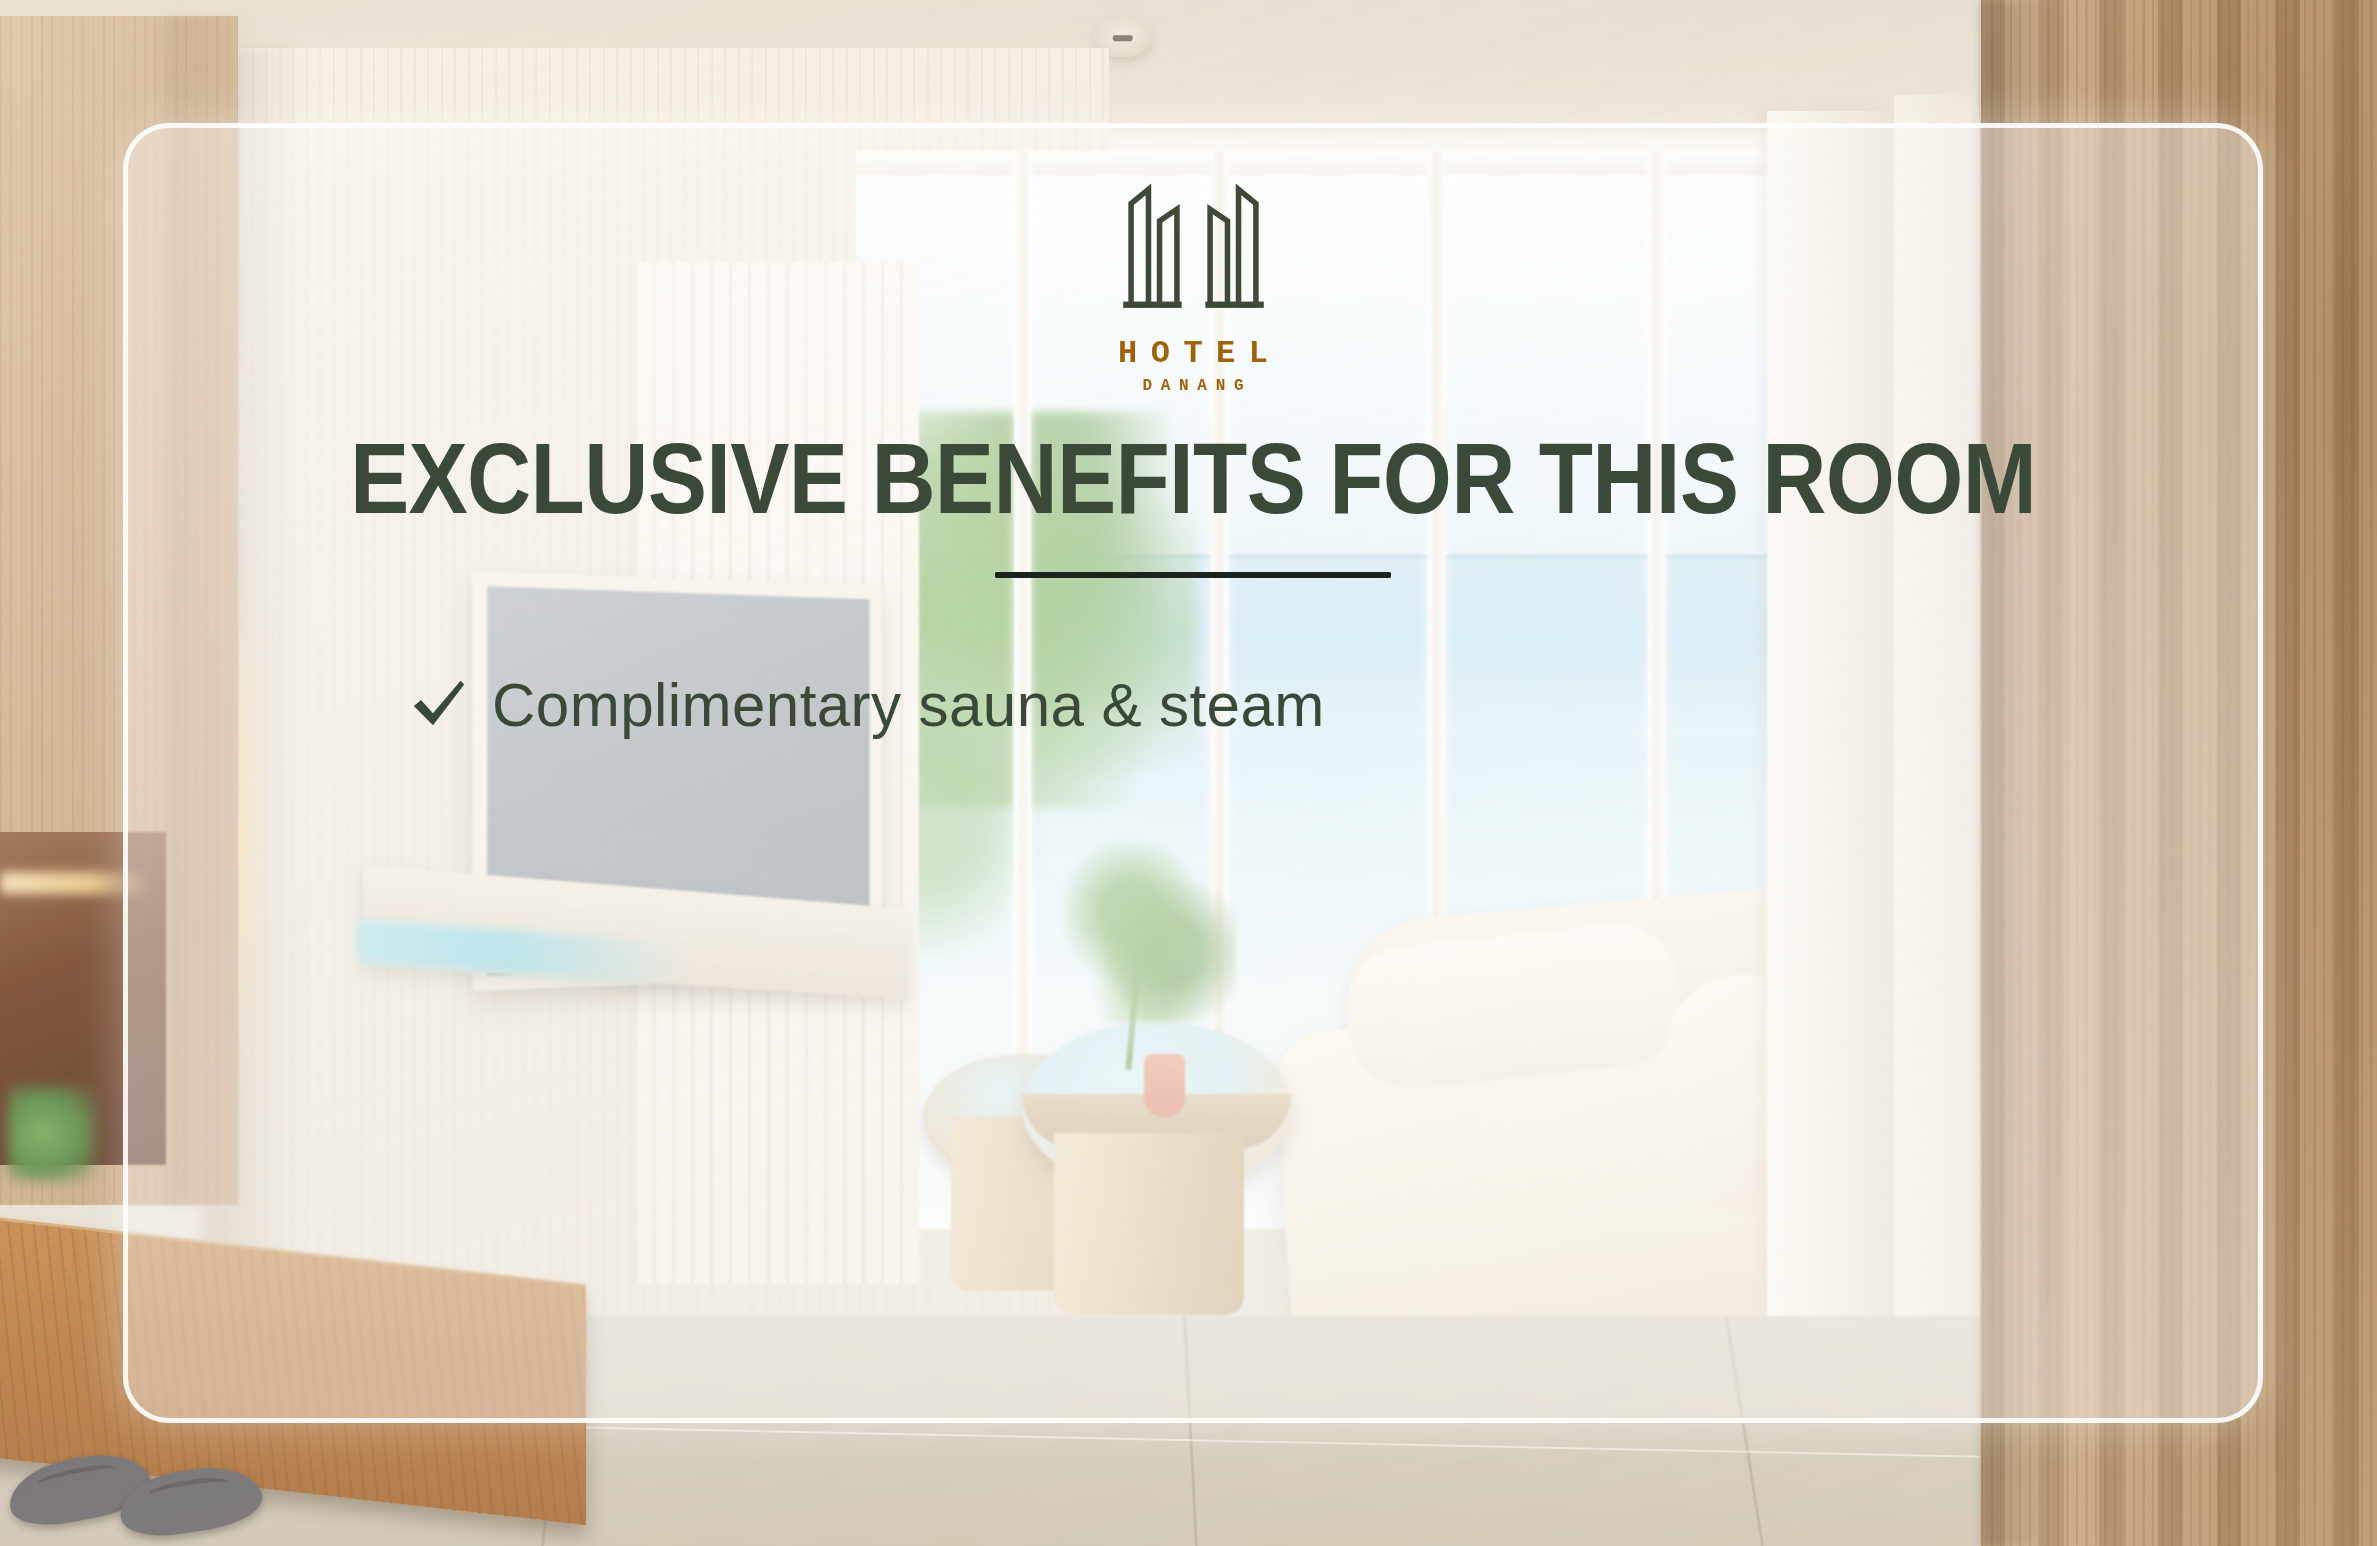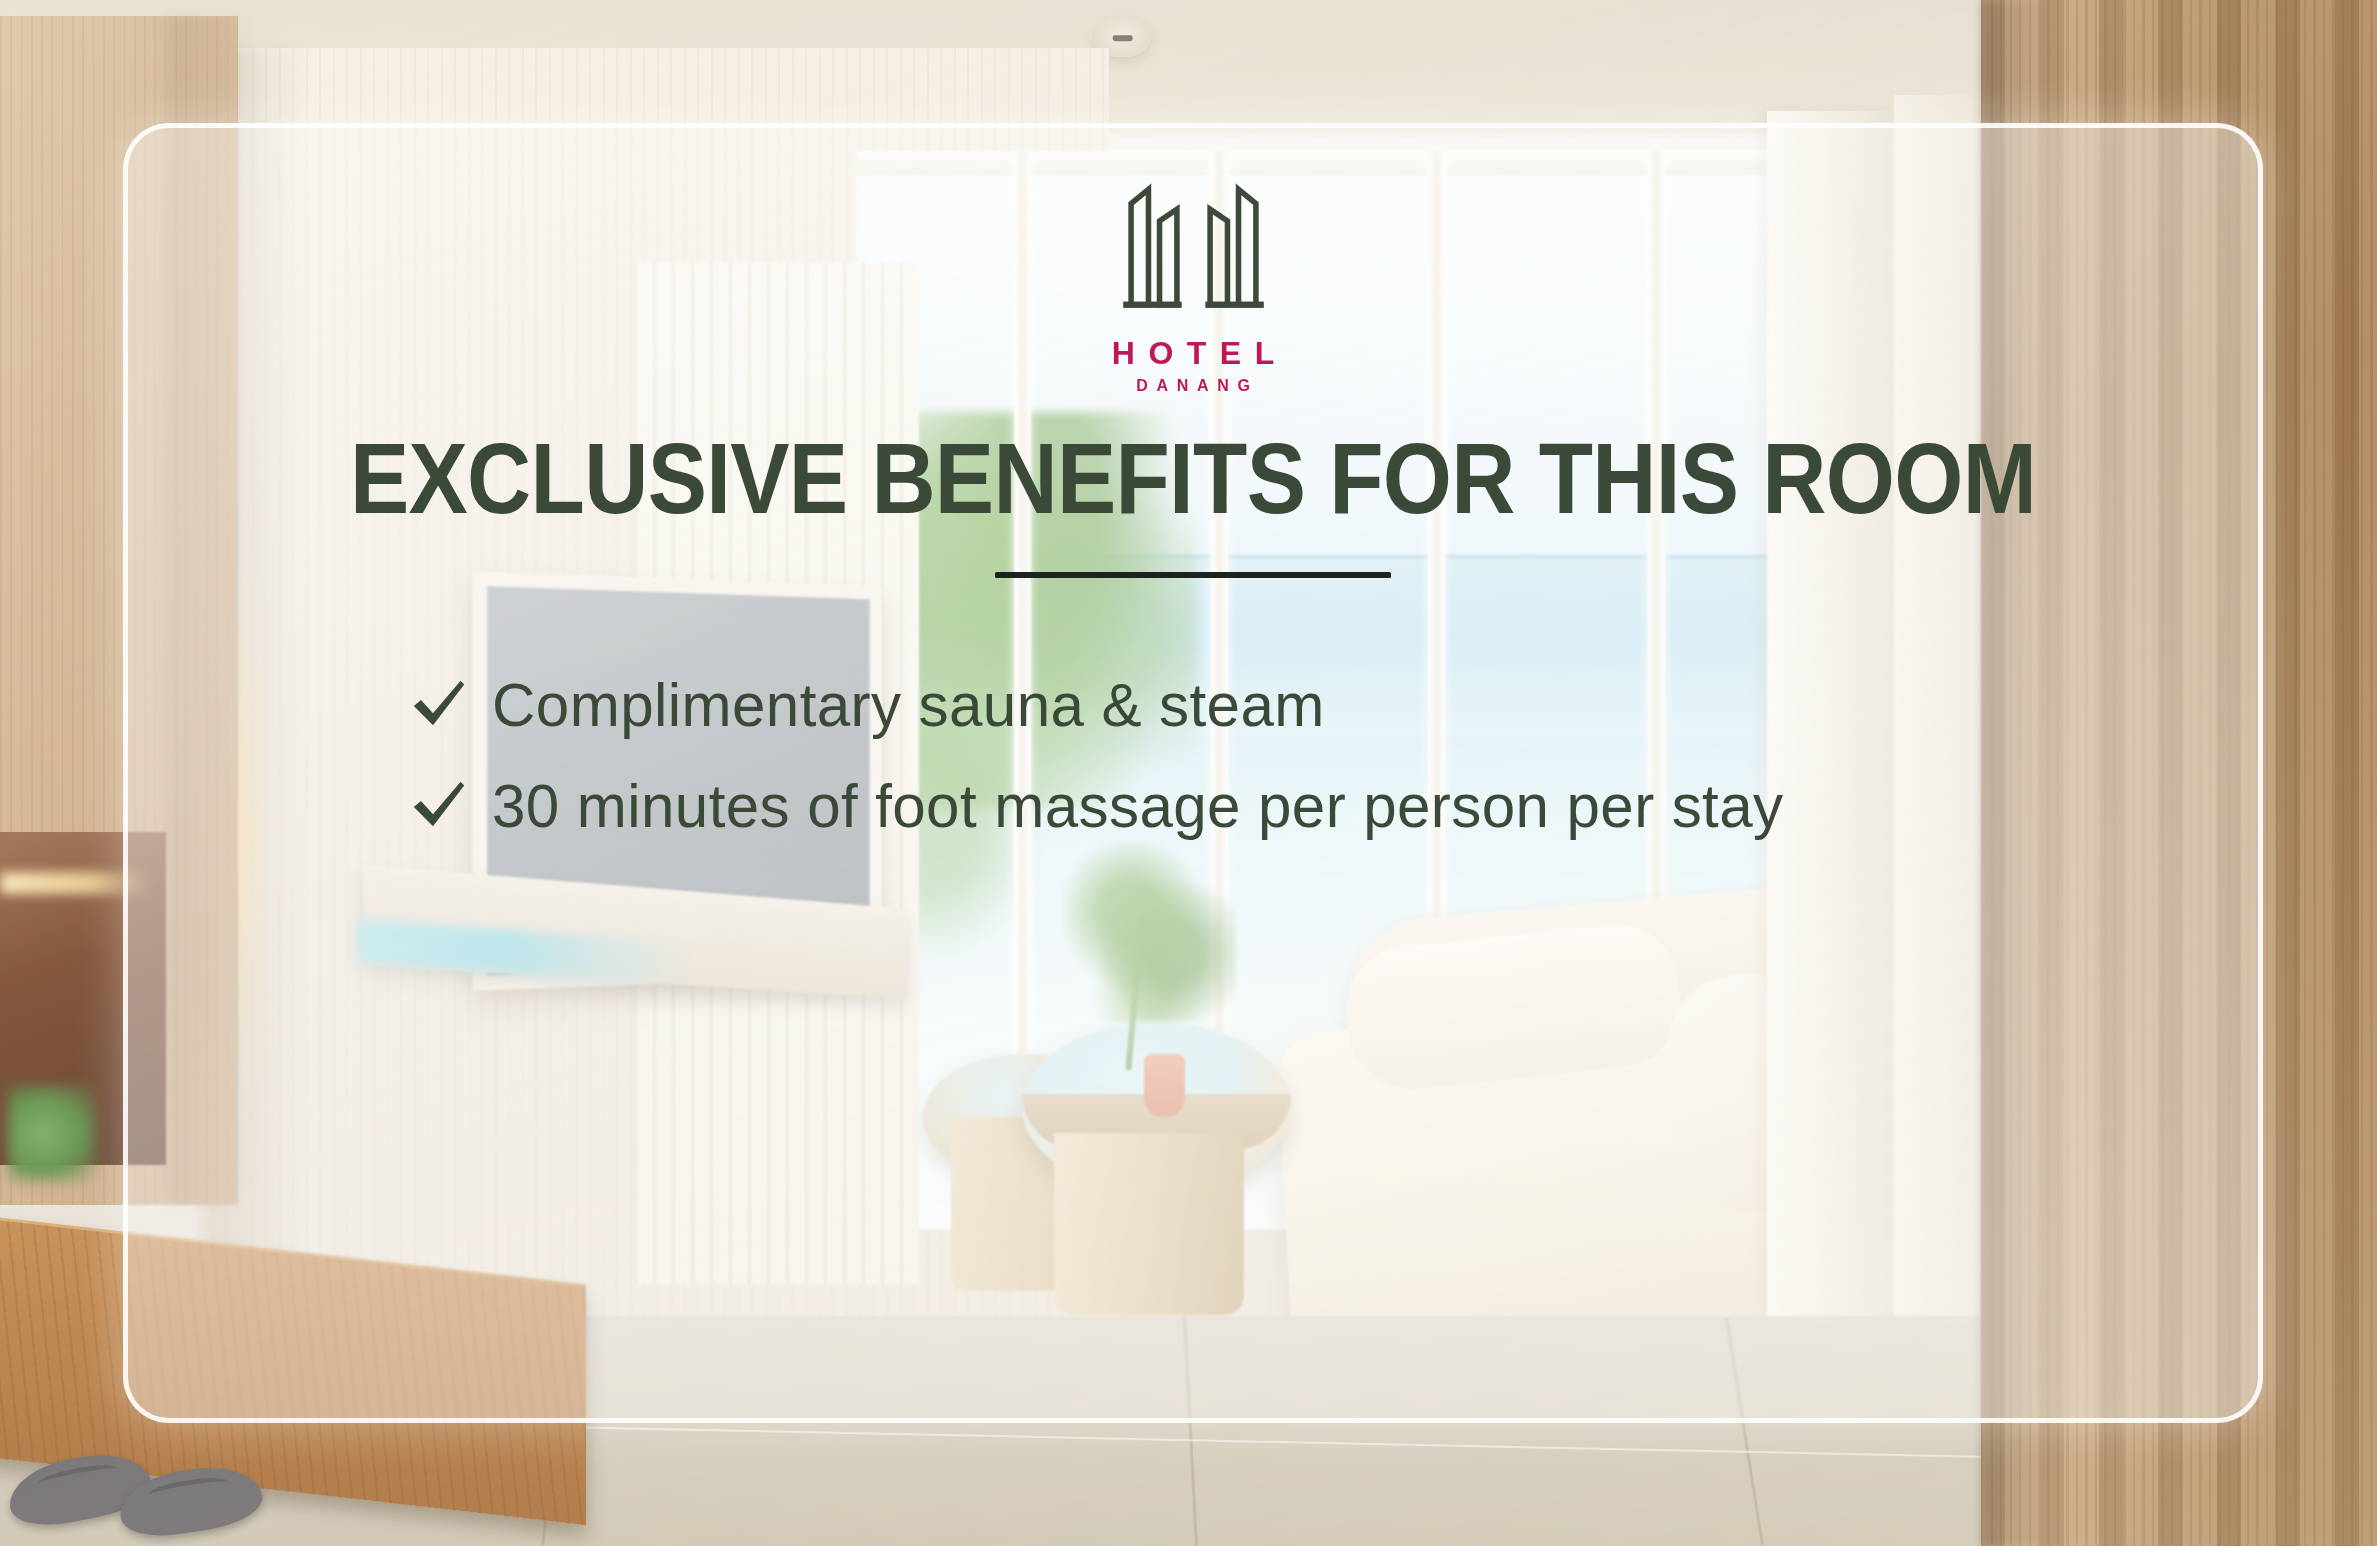--- a/index.html
+++ b/index.html
@@ -303,22 +303,22 @@
     backdrop-filter:blur(0.8px);
   }
 
   
   #logo-block {
     position:absolute; left:50%; top:44px; transform:translateX(-50%);
     width:285px; text-align:center;
   }
   #logo-mark { width:182px; height:158px; display:block; margin:0 auto; }
   .logo-word {
-    font-family:Liberation Sans, sans-serif;
-    color:#be185d; font-weight:700;
+    font-family:Liberation Mono, monospace;
+    color:#a16207; font-weight:700;
   }
   #logo-hotel { font-size:32px; letter-spacing:13.5px; margin-top:4.8px; padding-left:13.5px; }
   #logo-danang { font-size:16px; letter-spacing:8.7px; margin-top:5.5px; padding-left:8.7px; font-weight:600; }
 
   
   #title {
     position:absolute; left:0; right:0; top:293px;
     text-align:center;
     color:#3b4a38;
     font-family:"Liberation Sans Narrow","Liberation Sans", sans-serif;
@@ -456,27 +456,19 @@
 
     <div class="benefit-row">
       <span class="check-icon">
         <svg viewBox="0 0 100 100">
             <path d="M8 50 L20 40 L40 62 L86 8 L92 14 L40 82 Z" fill="#3b4a38"></path>
           </svg>
       </span>
       <span class="benefit-text">Complimentary sauna &amp; steam</span>
     </div>
 
-    <div class="benefit-row">
-      <span class="check-icon">
-        <svg viewBox="0 0 100 100">
-            <path d="M8 50 L20 40 L40 62 L86 8 L92 14 L40 82 Z" fill="#3b4a38"></path>
-          </svg>
-      </span>
-      <span class="benefit-text">30 minutes of foot massage per person per stay</span>
-    </div>
 
 
 
 
   </div>
 </div>
 
 
 </body></html>

